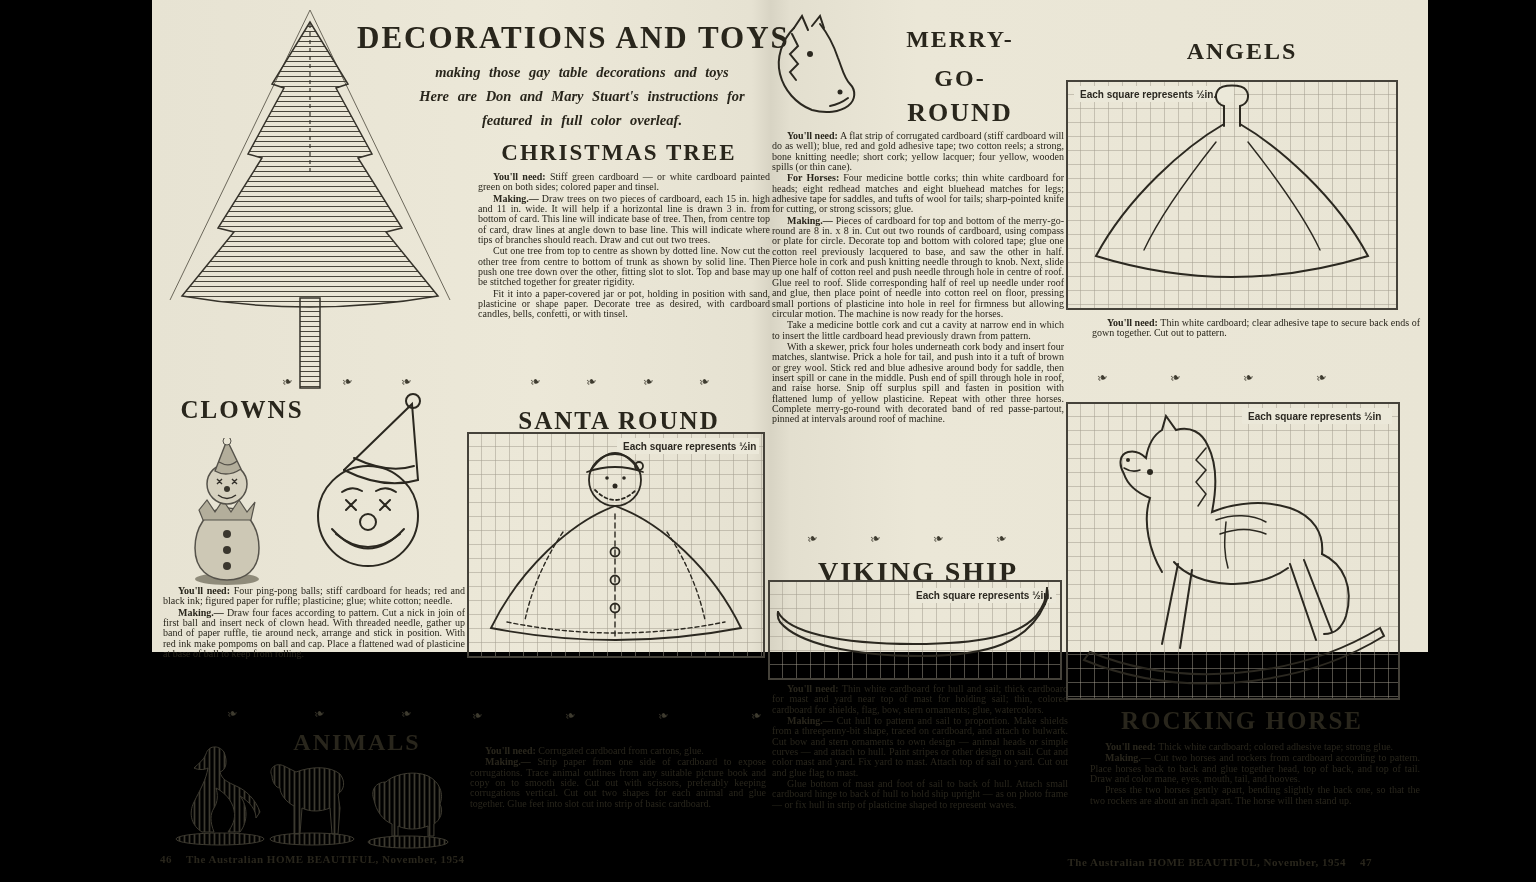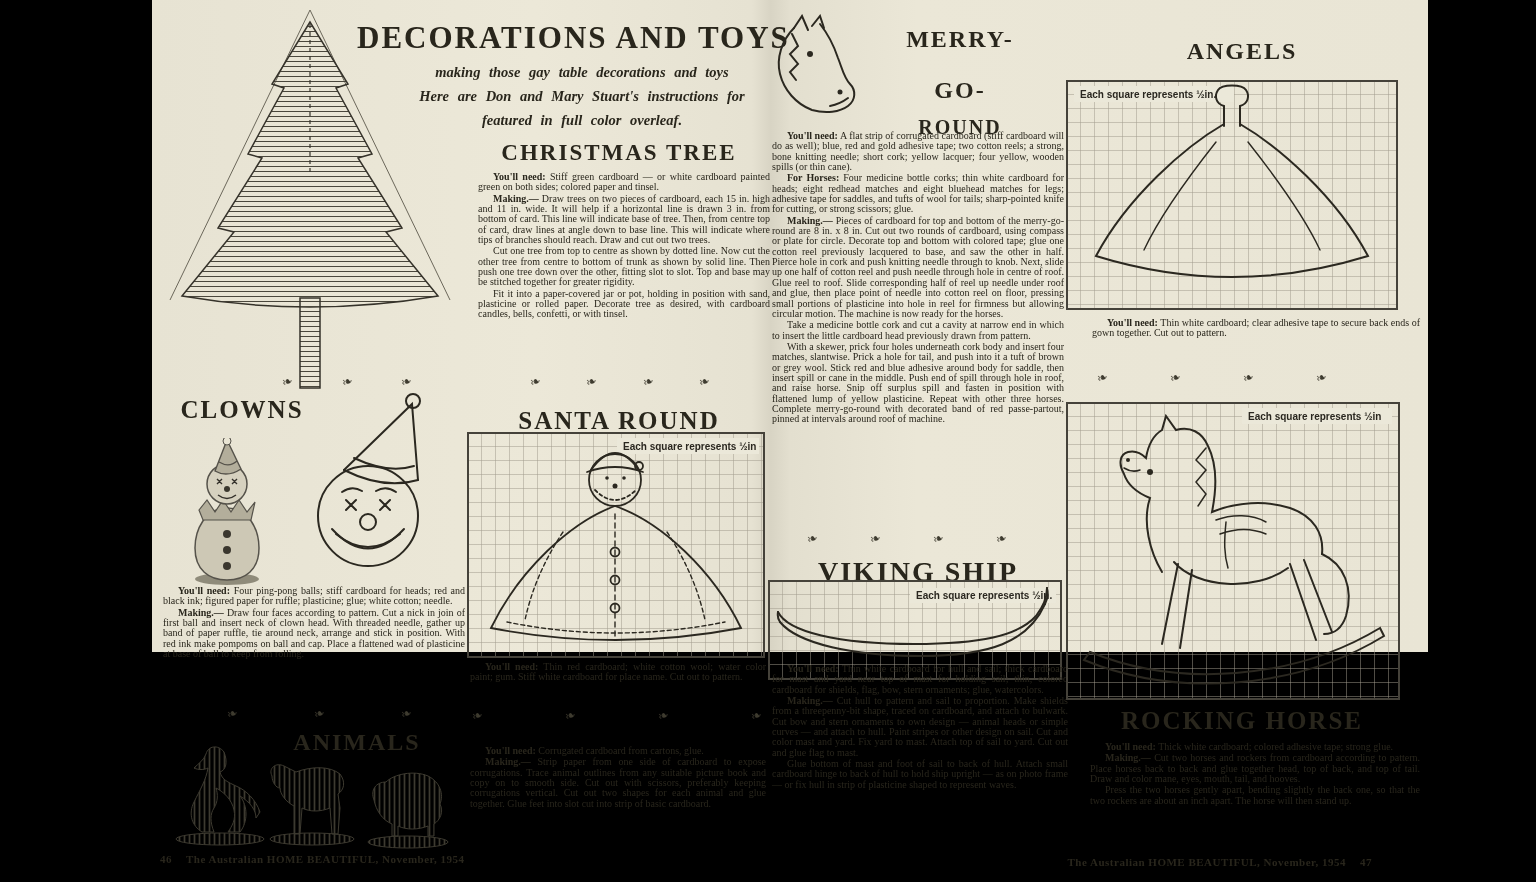--- a/index.html
+++ b/index.html
@@ -66,21 +66,21 @@
     <div>making those gay table decorations and toys</div>
     <div>Here are Don and Mary Stuart's instructions for</div>
     <div>featured in full color overleaf.</div>
   </div>
 
   <div class="abs h2" style="left:322px;top:140px;width:290px">CHRISTMAS TREE</div>
   <div class="abs col" style="left:326px;top:172px;width:292px">
     <p><span class="lead">You'll need:</span> <span>Stiff green cardboard — or white cardboard painted green on both sides; colored paper and tinsel.</span></p>
     <p><span class="lead">Making.—</span> <span>Draw trees on two pieces of cardboard, each 15 in. high and 11 in. wide. It will help if a horizontal line is drawn 3 in. from bottom of card. This line will indicate base of tree. Then, from centre top of card, draw lines at angle down to base line. This will indicate where tips of branches should reach. Draw and cut out two trees.</span></p>
     <p><span>Cut one tree from top to centre as shown by dotted line. Now cut the other tree from centre to bottom of trunk as shown by solid line. Then push one tree down over the other, fitting slot to slot. Top and base may be stitched together for greater rigidity.</span></p>
-    <p><span>Fit it into a paper-covered jar or pot, holding in position with sand, plasticine or rolled paper. Decorate tree as desired, with cardboard candles, bells, confetti, or with tinsel.</span></p>
+    <p><span>Fit it into a paper-covered jar or pot, holding in position with sand, plasticine or shape paper. Decorate tree as desired, with cardboard candles, bells, confetti, or with tinsel.</span></p>
   </div>
 
   <div class="abs orn" style="left:130px;top:374px;width:130px">
     <span>❧</span>
     <span>❧</span>
     <span>❧</span>
   </div>
   <div class="abs orn" style="left:378px;top:374px;width:180px">
     <span>❧</span>
     <span>❧</span>
@@ -178,23 +178,20 @@
       <path d="M40,190 Q148,212 258,190" stroke-dasharray="4 3" stroke-width="1.4"></path>
       <circle cx="148" cy="120" r="4.5"></circle>
       <circle cx="148" cy="148" r="4.5"></circle>
       <circle cx="148" cy="176" r="4.5"></circle>
     </g>
     <circle cx="140" cy="46" r="1.8" fill="#2b2820"></circle>
     <circle cx="157" cy="46" r="1.8" fill="#2b2820"></circle>
     <circle cx="148" cy="54" r="2.5" fill="#2b2820"></circle>
   </svg>
 
-  <div class="abs col" style="left:318px;top:662px;width:296px">
-    <p><span class="lead">You'll need:</span> <span>Thin red cardboard; white cotton wool; water color paint; gum. Stiff white cardboard for place name. Cut out to pattern.</span></p>
-  </div>
 
   <div class="abs orn" style="left:320px;top:708px;width:290px">
     <span>❧</span>
     <span>❧</span>
     <span>❧</span>
     <span>❧</span>
   </div>
 
   <div class="abs footer" style="left:8px;top:853px">
     <span class="pgno">46</span><span>The Australian HOME BEAUTIFUL, November, 1954</span>
@@ -206,22 +203,22 @@
       <path d="M30,14 C18,26 12,44 16,60 C20,76 32,90 48,96 C62,100 76,98 84,92 C92,86 92,76 86,70 C80,64 78,54 74,44 C70,32 64,20 56,10"></path>
       <path d="M28,20 L34,32 L26,40 L34,50 L26,58 L32,66"></path>
       <path d="M66,92 Q76,90 84,84"></path>
     </g>
     <circle cx="46" cy="40" r="3" fill="#2b2820"></circle>
     <circle cx="76" cy="78" r="2.5" fill="#2b2820"></circle>
   </svg>
 
   <div class="abs" style="left:718px;top:26px;width:180px;text-align:center">
     <div class="h2" style="font-size:24px">MERRY-</div>
-    <div class="h2" style="font-size:24px;margin-top:24px">GO-</div>
-    <div class="h2" style="font-size:20px;margin-top:12px">ROUND</div>
+    <div class="h2" style="font-size:24px;margin-top:12px">GO-</div>
+    <div class="h2" style="font-size:26px;margin-top:6px">ROUND</div>
   </div>
 
   <div class="abs col" style="left:620px;top:131px;width:292px">
     <p><span class="lead">You'll need:</span> <span>A flat strip of corrugated cardboard (stiff cardboard will do as well); blue, red and gold adhesive tape; two cotton reels; a strong, bone knitting needle; short cork; yellow lacquer; four yellow, wooden spills (or thin cane).</span></p>
     <p><span class="lead">For Horses:</span> <span>Four medicine bottle corks; thin white cardboard for heads; eight redhead matches and eight bluehead matches for legs; adhesive tape for saddles, and tufts of wool for tails; sharp-pointed knife for cutting, or strong scissors; glue.</span></p>
     <p><span class="lead">Making.—</span> <span>Pieces of cardboard for top and bottom of the merry-go-round are 8 in. x 8 in. Cut out two rounds of cardboard, using compass or plate for circle. Decorate top and bottom with colored tape; glue one cotton reel previously lacquered to base, and saw the other in half. Pierce hole in cork and push knitting needle through to knob. Next, slide up one half of cotton reel and push needle through hole in centre of roof. Glue reel to roof. Slide corresponding half of reel up needle under roof and glue, then place point of needle into cotton reel on floor, pressing small portions of plasticine into hole in reel for firmness but allowing circular motion. The machine is now ready for the horses.</span></p>
     <p><span>Take a medicine bottle cork and cut a cavity at narrow end in which to insert the little cardboard head previously drawn from pattern.</span></p>
     <p><span>With a skewer, prick four holes underneath cork body and insert four matches, slantwise. Prick a hole for tail, and push into it a tuft of brown or grey wool. Stick red and blue adhesive around body for saddle, then insert spill or cane in the middle. Push end of spill through hole in roof, and raise horse. Snip off surplus spill and fasten in position with flattened lump of yellow plasticine. Repeat with other three horses. Complete merry-go-round with decorated band of red passe-partout, pinned at intervals around roof of machine.</span></p>
   </div>
 
@@ -243,21 +240,21 @@
     <rect x="1" y="1" width="292" height="98" fill="url(#g2)" stroke="#45423a" stroke-width="2"></rect>
     <rect x="142" y="8" width="146" height="15" fill="#ebe8d9"></rect>
     <text x="148" y="19">Each square represents ½in.</text>
     <g stroke="#2b2820" stroke-width="2" fill="none" stroke-linecap="round">
       <path d="M10,32 C20,52 70,64 146,64 C212,64 250,56 268,36 C275,27 279,16 279,8"></path>
       <path d="M12,42 C30,64 86,76 152,76 C222,76 260,62 277,24"></path>
       <path d="M10,32 Q9,38 12,42 M279,8 Q281,16 277,24"></path>
     </g>
   </svg>
 
-  <div class="abs col" style="left:620px;top:664px;width:296px">
+  <div class="abs col" style="left:620px;top:684px;width:296px">
     <p><span class="lead">You'll need:</span> <span>Thin white cardboard for hull and sail; thick cardboard for mast and yard near top of mast for holding sail; thin, colored cardboard for shields, flag, bow, stern ornaments; glue, watercolors.</span></p>
     <p><span class="lead">Making.—</span> <span>Cut hull to pattern and sail to proportion. Make shields from a threepenny-bit shape, traced on cardboard, and attach to bulwark. Cut bow and stern ornaments to own design — animal heads or simple curves — and attach to hull. Paint stripes or other design on sail. Cut and color mast and yard. Fix yard to mast. Attach top of sail to yard. Cut out and glue flag to mast.</span></p>
     <p><span>Glue bottom of mast and foot of sail to back of hull. Attach small cardboard hinge to back of hull to hold ship upright — as on photo frame — or fix hull in strip of plasticine shaped to represent waves.</span></p>
   </div>
 
   <div class="abs h2" style="left:930px;top:38px;width:320px;font-size:24px">ANGELS</div>
 
   <svg class="abs" style="left:914px;top:80px" width="332" height="230" viewBox="0 0 332 230">
     <defs>
       <pattern id="g3" width="14" height="14" patternUnits="userSpaceOnUse">

